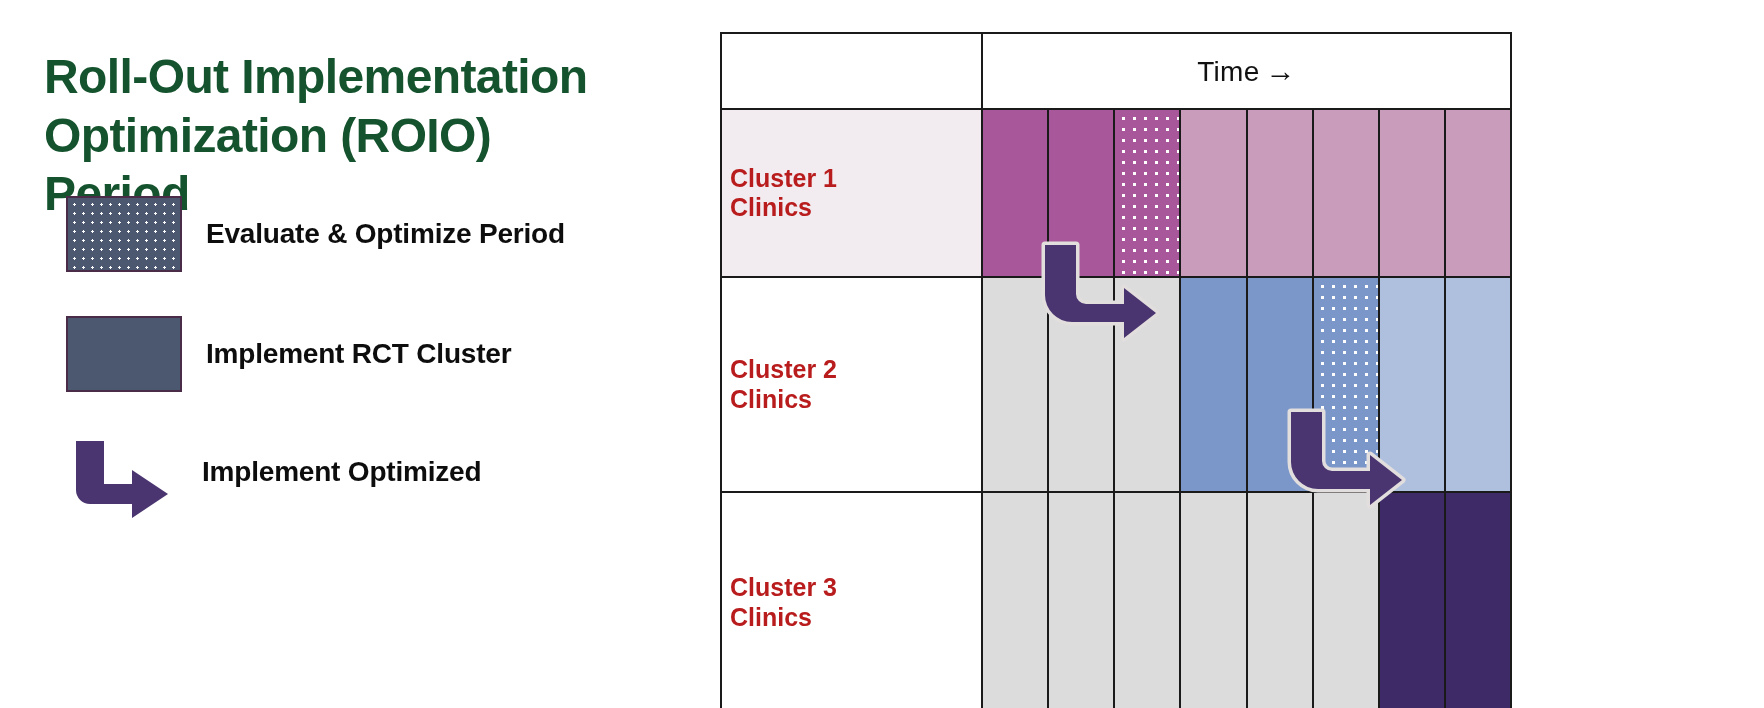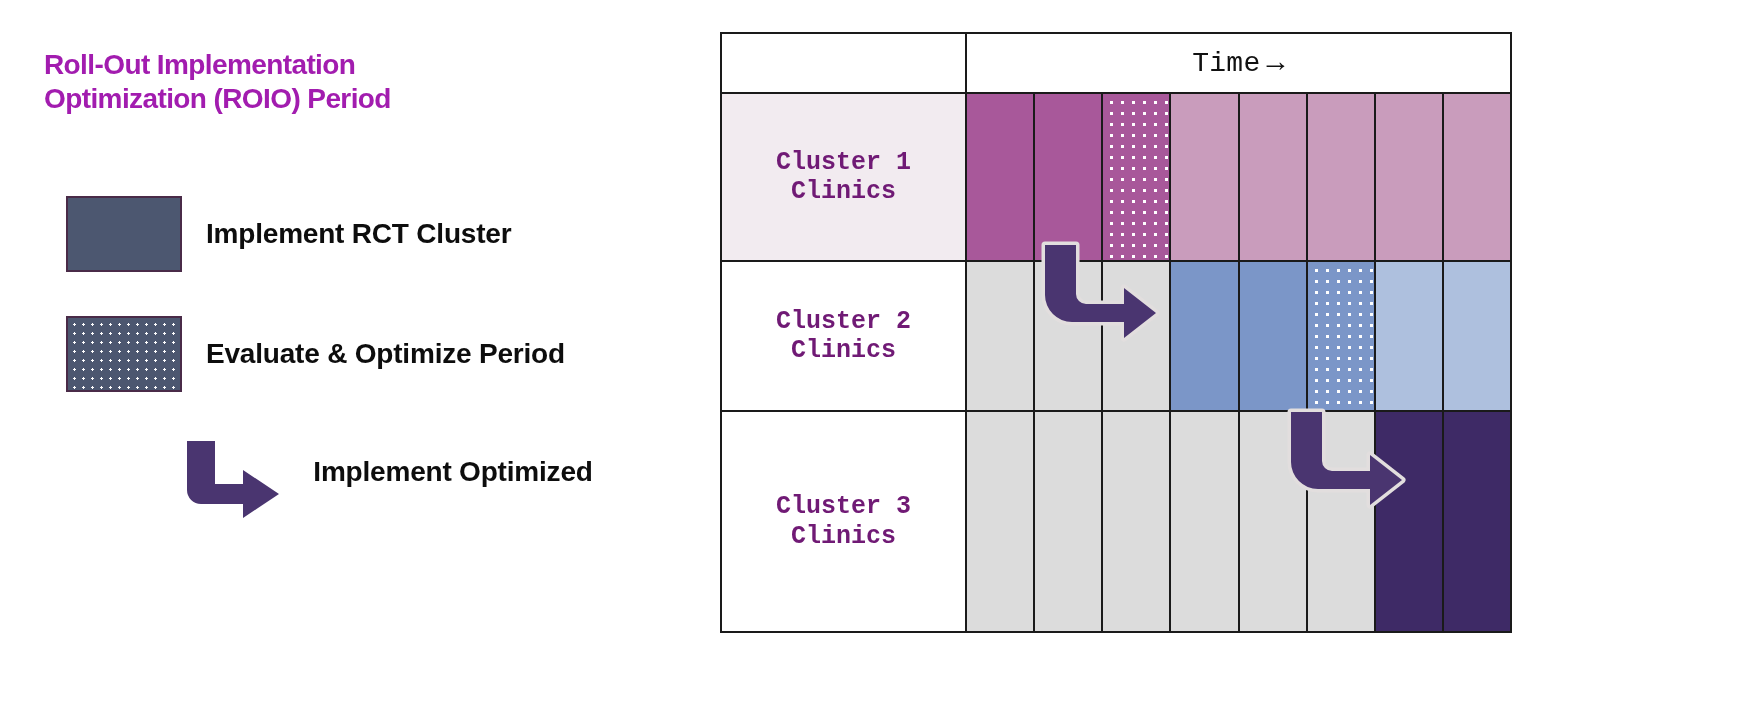--- a/index.html
+++ b/index.html
@@ -12,22 +12,22 @@
     overflow:hidden;
     position:relative;
   }
   .stage{position:absolute;inset:0;}
 
   
   .left{
     position:absolute;left:44px;top:48px;width:660px;height:620px;
   }
   .title{
-    font-size:28px;font-weight:700;line-height:1.22;
-    letter-spacing:-0.6px;color:#a21caf;margin:0;
+    font-size:48px;font-weight:700;line-height:1.22;
+    letter-spacing:-0.6px;color:#14532d;margin:0;
     width:600px;
   }
   .legend{position:absolute;left:0;top:148px;width:660px;}
   .legend-row{
     display:flex;align-items:center;
     margin-bottom:44px;
   }
   .swatch{
     width:112px;height:72px;
     border:2px solid #4a2b48;
@@ -37,21 +37,21 @@
   .swatch.dotted{
     background-color:#4c5770;
     background-image:radial-gradient(#ffffff 1.25px, transparent 1.3px);
     background-size:9px 9px;
     background-position:2px 2px;
   }
   .legend-label{
     font-size:28px;font-weight:700;line-height:1.28;
     margin-left:24px;color:#0d0d0d;letter-spacing:-0.2px;
   }
-  .legend-row.arrow-row{align-items:flex-start;margin-top:14px;justify-content:center;}
+  .legend-row.arrow-row{align-items:flex-start;margin-top:14px;}
   .arrow-swatch{
     width:112px;height:86px;margin-left:22px;flex:0 0 auto;
     display:flex;align-items:center;justify-content:center;
   }
   .legend-row.arrow-row .legend-label{
     margin-top:14px;line-height:1.55;
   }
   .legend-label .l2{display:block;}
 
   
@@ -59,42 +59,41 @@
     position:absolute;left:720px;top:32px;
     width:792px;height:563px;
   }
   table.grid{
     border-collapse:collapse;
     width:792px;height:563px;
     table-layout:fixed;
   }
   table.grid td{
     border:2px solid #1a1a1a;
-    padding:0;
+    padding:8px;
     position:relative;
-    font-family:Liberation Mono, monospace;
   }
   .corner-cell{width:243px;background:#ffffff;}
   .time-head{
     height:58px;background:#ffffff;
     text-align:center;vertical-align:middle;
     font-size:28px;font-weight:400;color:#111111;
     letter-spacing:0.3px;
   }
   .time-head .arrow-glyph{font-weight:700;font-size:30px;margin-left:6px;}
   .rowlabel{
     width:243px;
-    text-align:center;vertical-align:middle;
+    vertical-align:middle;
     font-size:25px;font-weight:700;line-height:1.18;
-    color:#701a75;background:#ffffff;
+    color:#b91c1c;background:#ffffff;
   }
   .rowlabel.tinted{background:#f2ebf0;}
   .rowlabel .lbl-l2{display:block;}
   .r1{height:168px;}
-  .r2{height:150px;}
+  .r2{height:215px;}
   .r3{height:221px;}
 
   
   .c-gray{background:#dcdcdc;}
   .c-magenta{background:#a8589a;}
   .c-pink{background:#c99cbc;}
   .c-blue{background:#7b96c8;}
   .c-lightblue{background:#aec0de;}
   .c-purple{background:#3e2a66;}
   .dot{
@@ -117,27 +116,27 @@
   <div class="left">
 
     <h1 class="title">
       <span>Roll-Out Implementation</span><br>
       <span>Optimization (ROIO) Period</span>
     </h1>
 
     <div class="legend">
 
       <div class="legend-row">
+        <div class="swatch dotted"></div>
+        <div class="legend-label">Evaluate &amp; Optimize Period</div>
+      </div>
+
+      <div class="legend-row">
         <div class="swatch"></div>
         <div class="legend-label">Implement RCT Cluster</div>
-      </div>
-
-      <div class="legend-row">
-        <div class="swatch dotted"></div>
-        <div class="legend-label">Evaluate &amp; Optimize Period</div>
       </div>
 
       <div class="legend-row arrow-row">
         <div class="arrow-swatch">
           <svg width="104" height="84" viewBox="0 0 104 84" aria-hidden="true">
             <path d="M6 4 H34 V47 H62 V33 L98 57 L62 81 V67 H20 A14 14 0 0 1 6 53 Z" fill="#4a3570"></path>
           </svg>
         </div>
         <div class="legend-label">
           <span>Implement Optimized</span>

